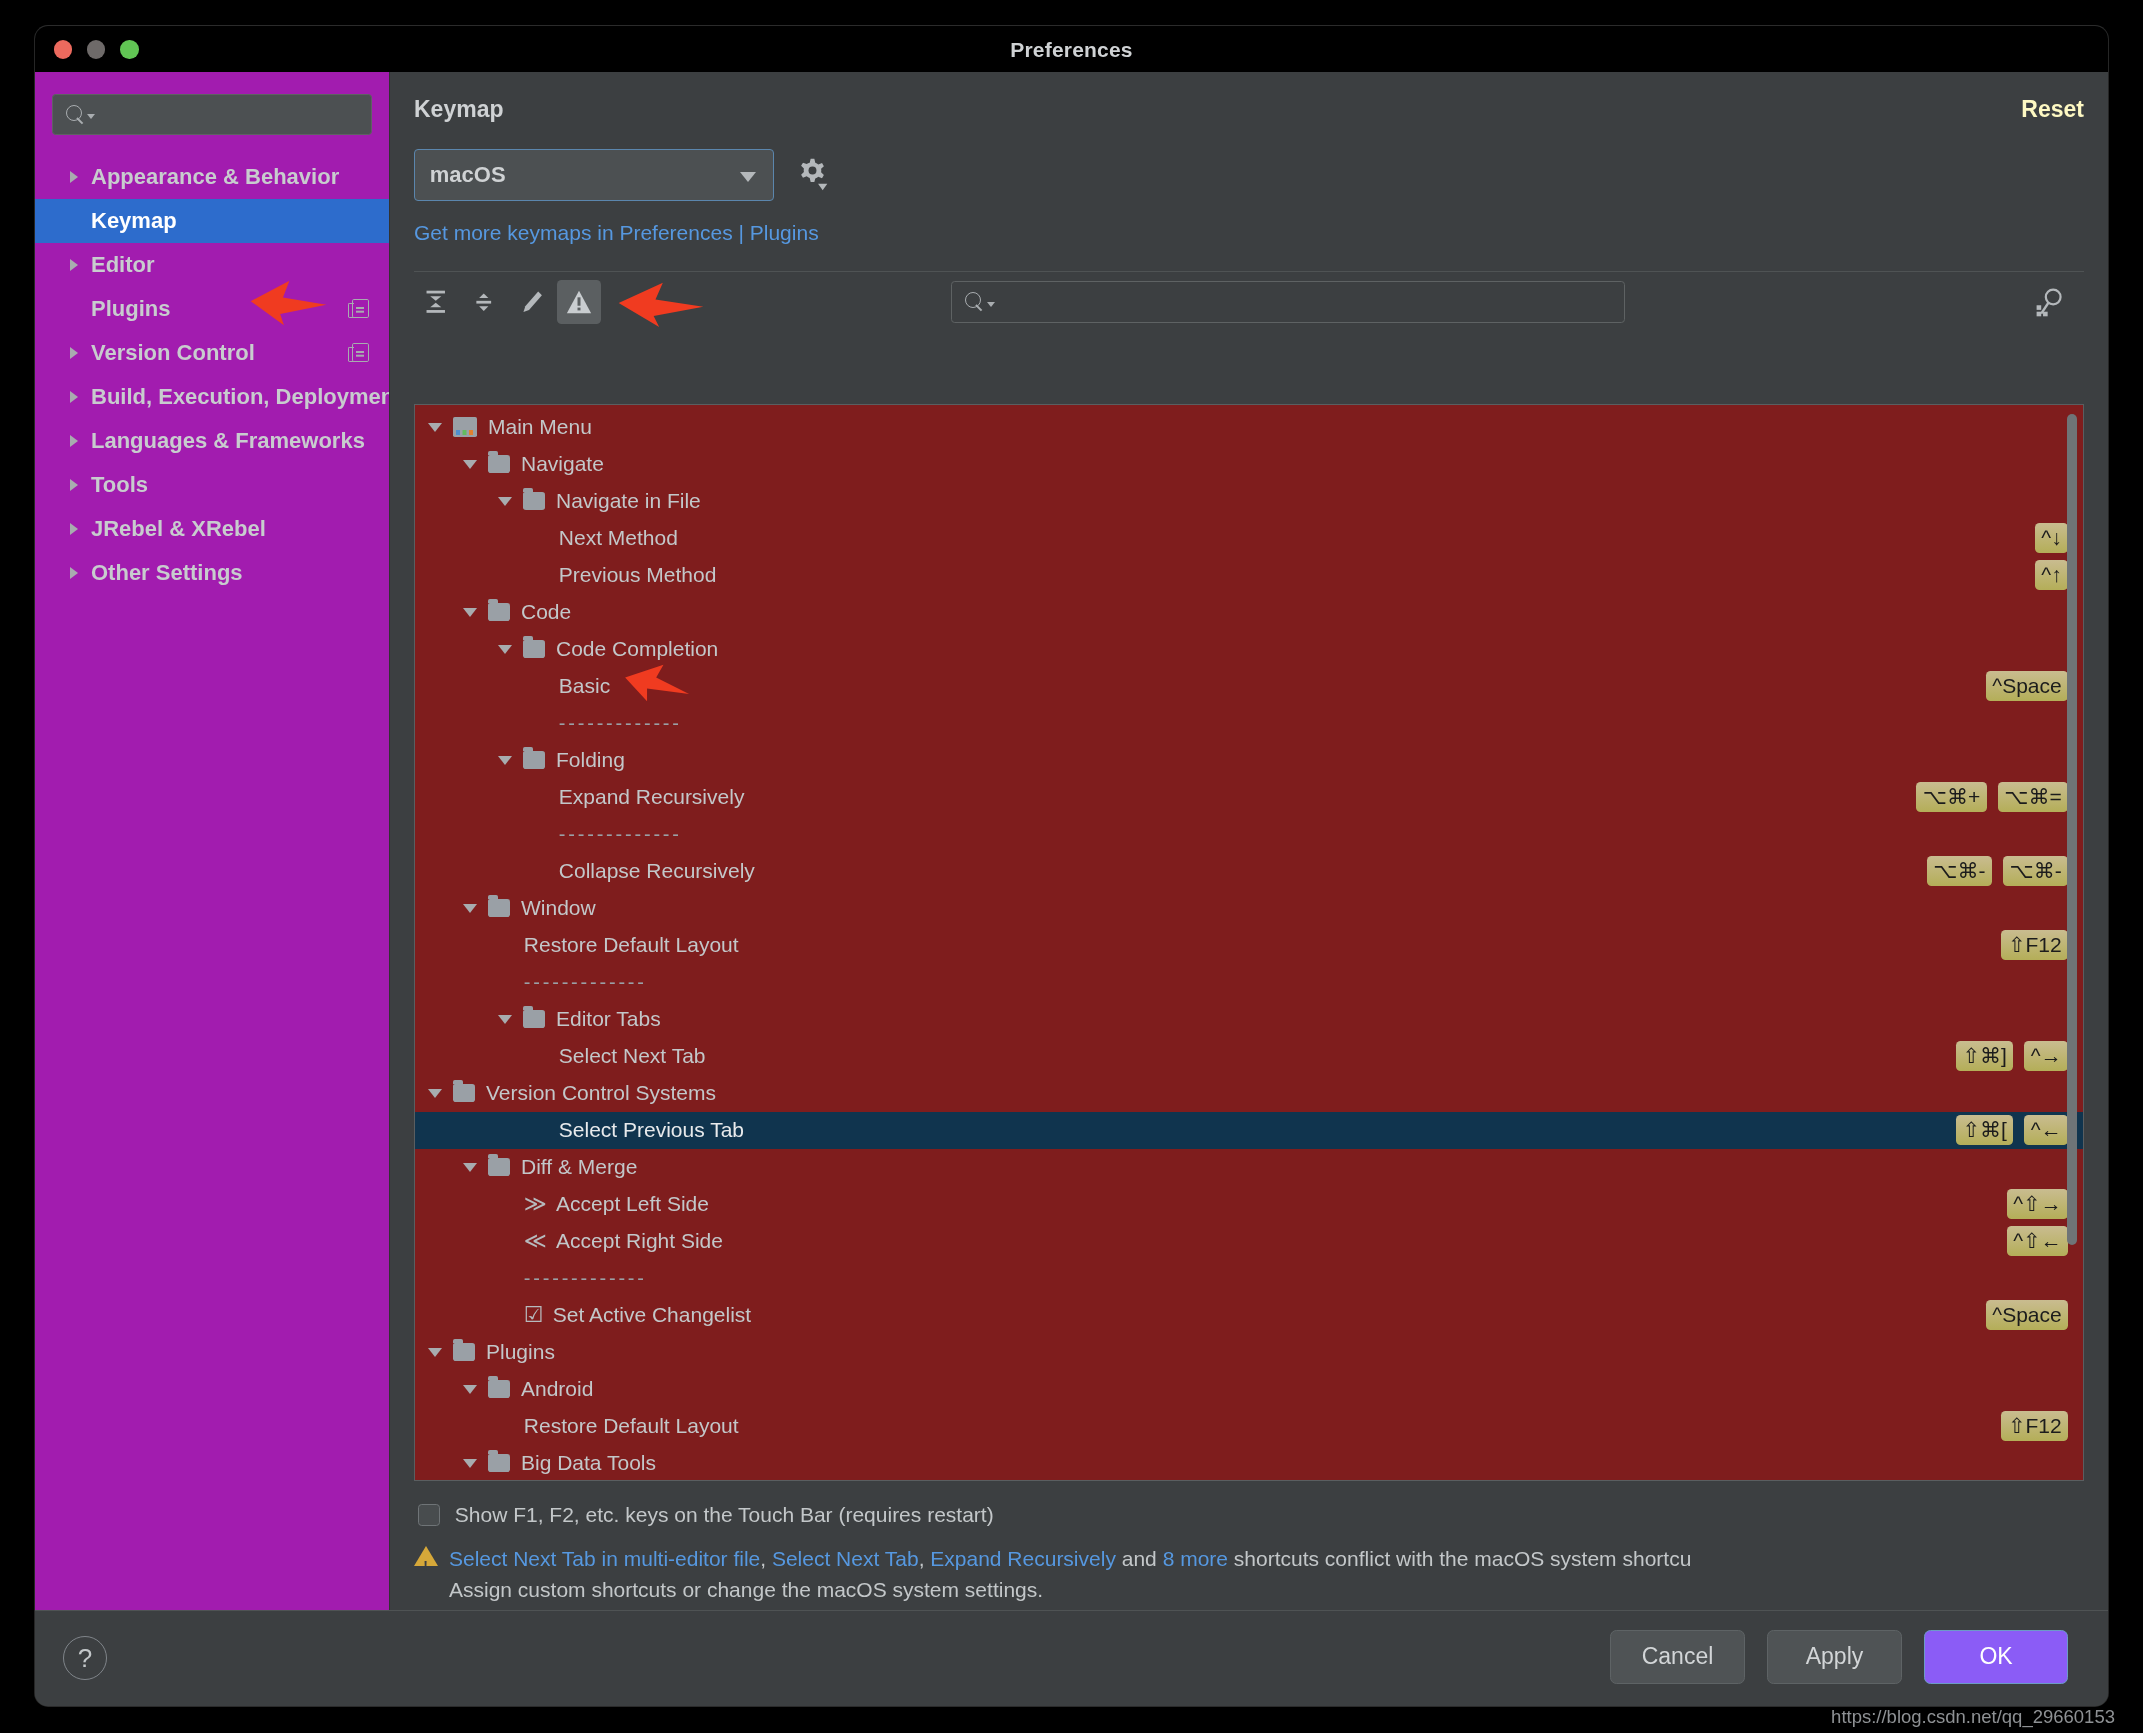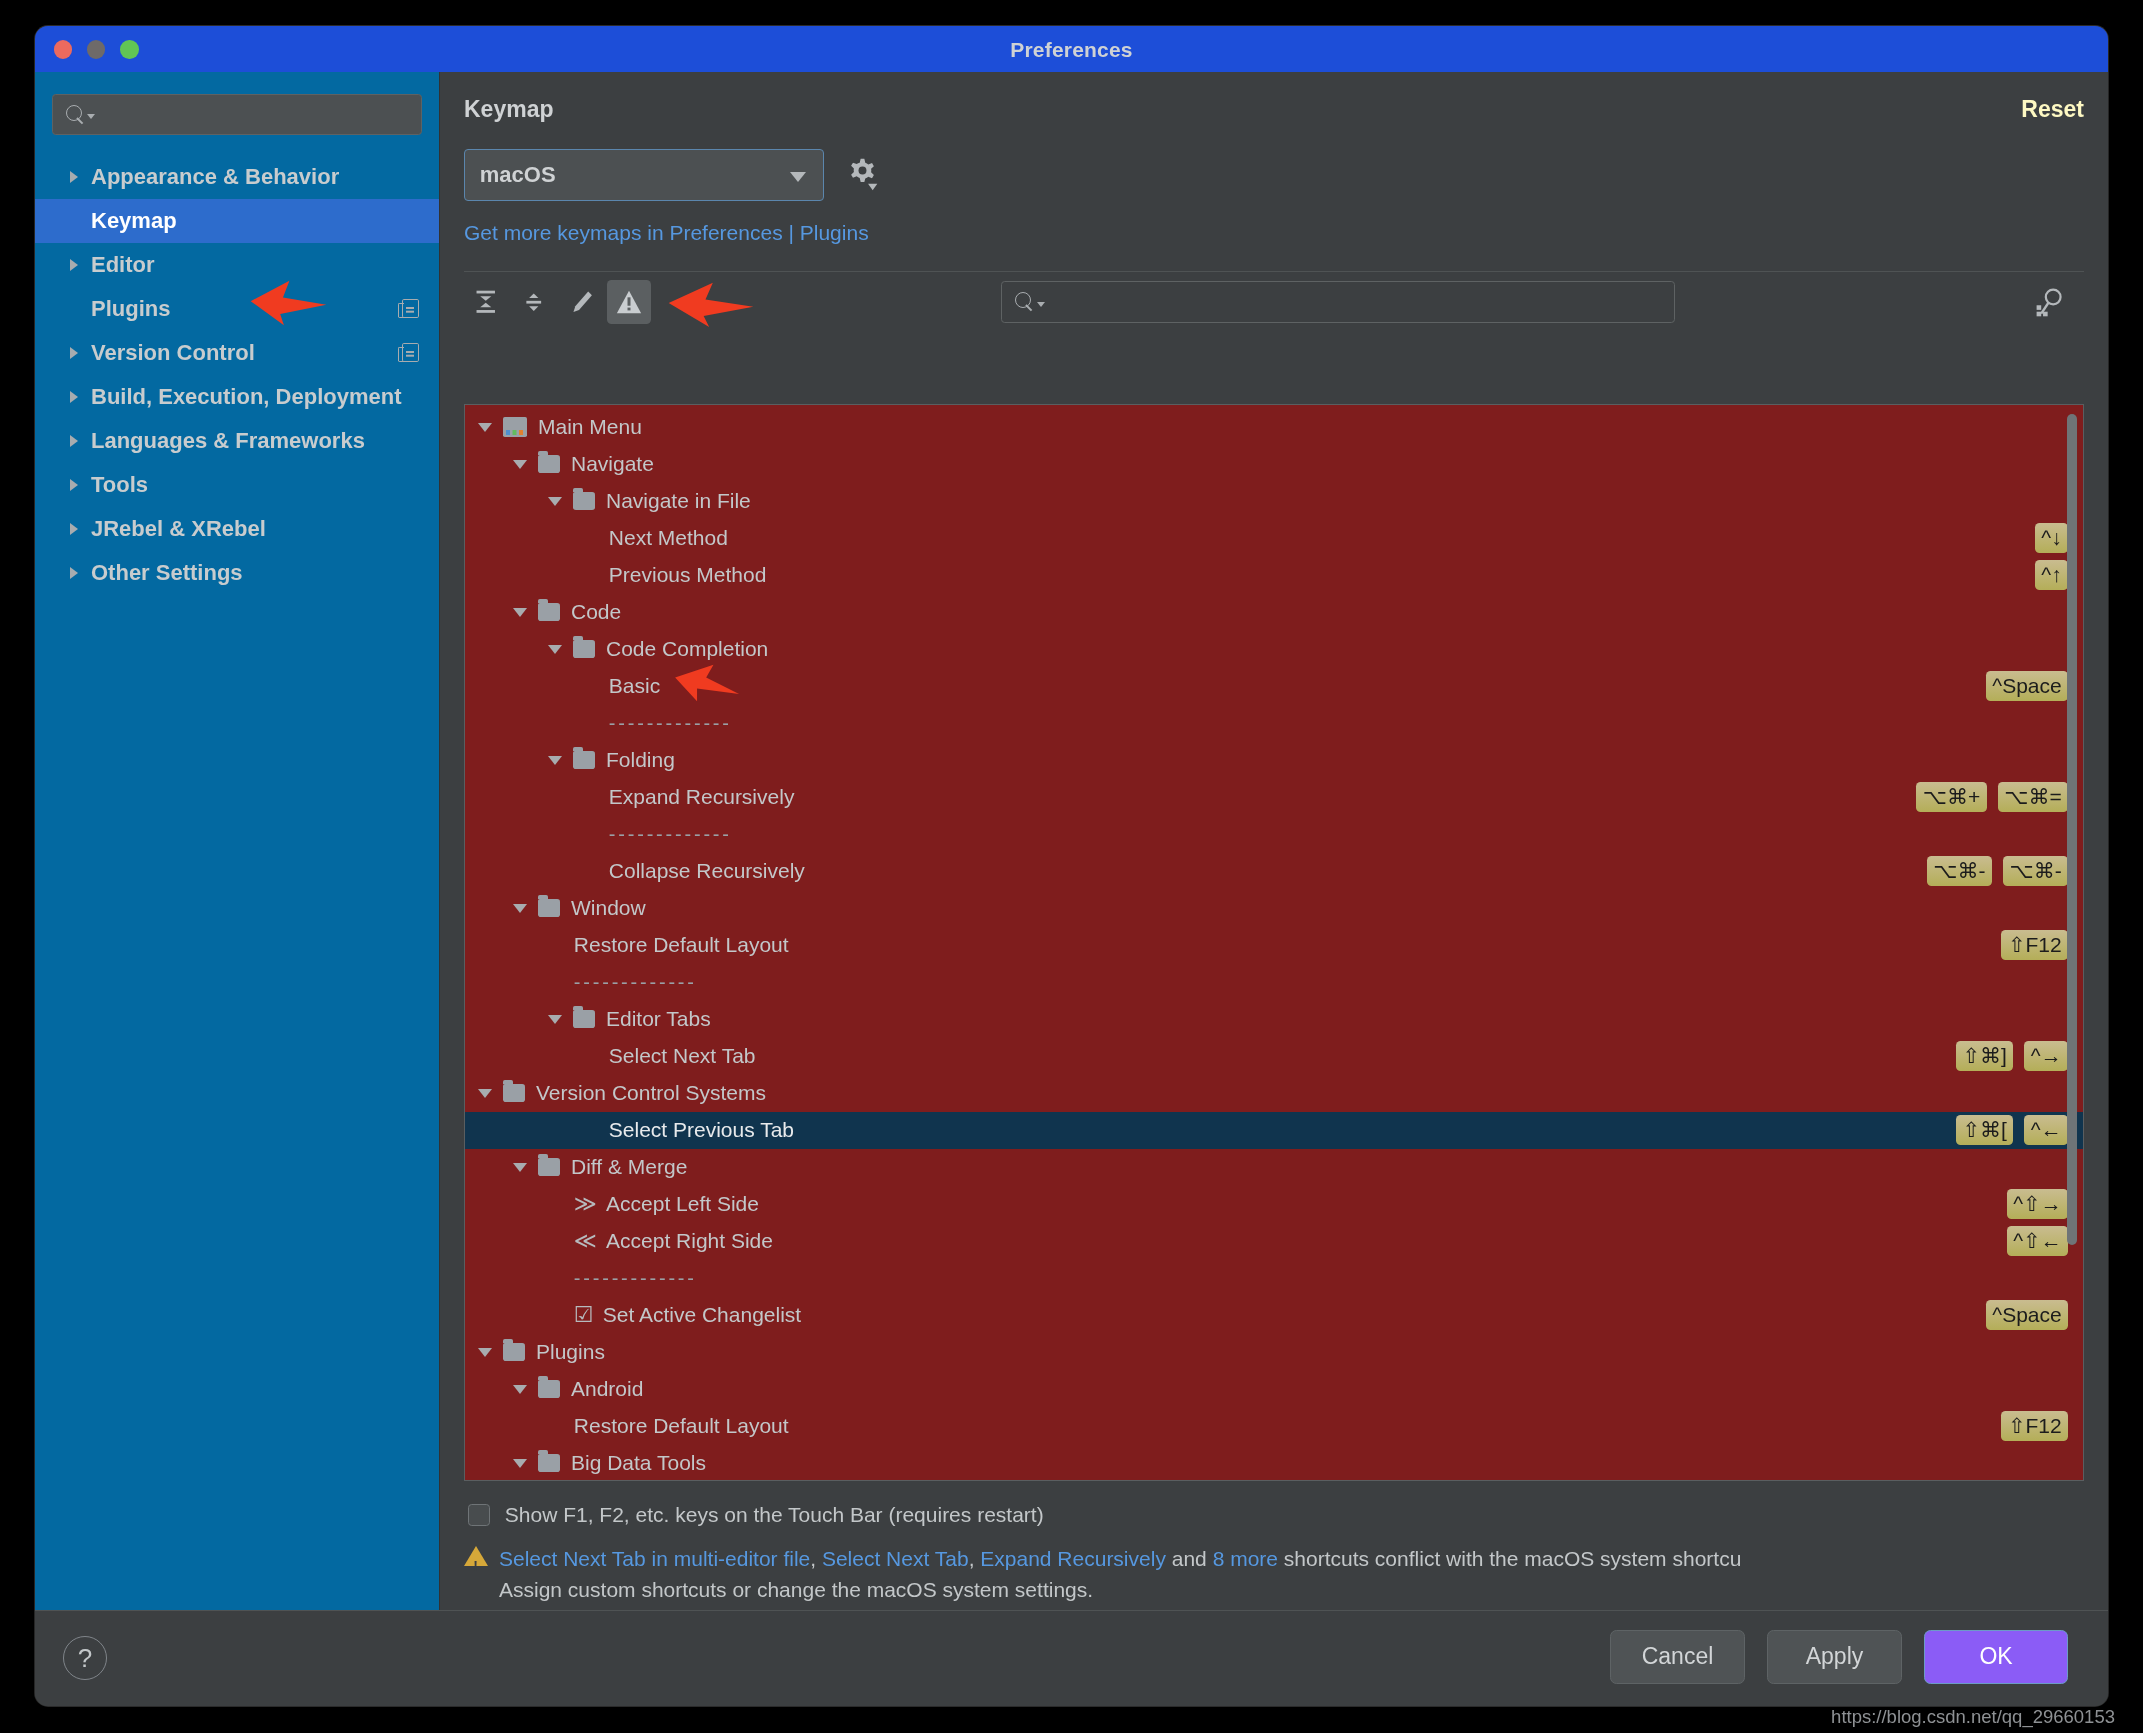--- a/index.html
+++ b/index.html
@@ -18,21 +18,21 @@
     background: #3c3f41;
     border-radius: 13px;
     overflow: hidden;
     box-shadow: 0 0 0 0.9px #2b2b2b;
   }
 
   
   #titlebar {
     position: relative;
     height: 48px;
-    background: #1d4ed8;
+    background: #000000;
     border-bottom: 0.9px solid #323232;
   }
   #traffic {
     position: absolute; left: 18.5px; top: 14px;
     display: flex; gap: 14.8px;
   }
   .tl { width: 18.5px; height: 18.5px; border-radius: 50%; }
   .tl.red { background: #ec6a5e; }
   .tl.yellow { background: #6e6a69; }
   .tl.green { background: #61c554; }
@@ -47,22 +47,22 @@
 
   
   #body-split {
     position: absolute;
     left: 0; top: 46px; right: 0; bottom: 96px;
     display: flex;
   }
 
   
   #sidebar {
-    width: 405px;
-    background: #0369a1;
+    width: 355px;
+    background: #a21caf;
     border-right: 0.9px solid #323232;
     position: relative;
   }
   #side-search {
     margin: 22px 16.6px 0 16.6px;
     height: 41px;
     border: 0.9px solid #5e6263;
     border-radius: 3.7px;
     background: #4c5052;
     display: flex; align-items: center;

